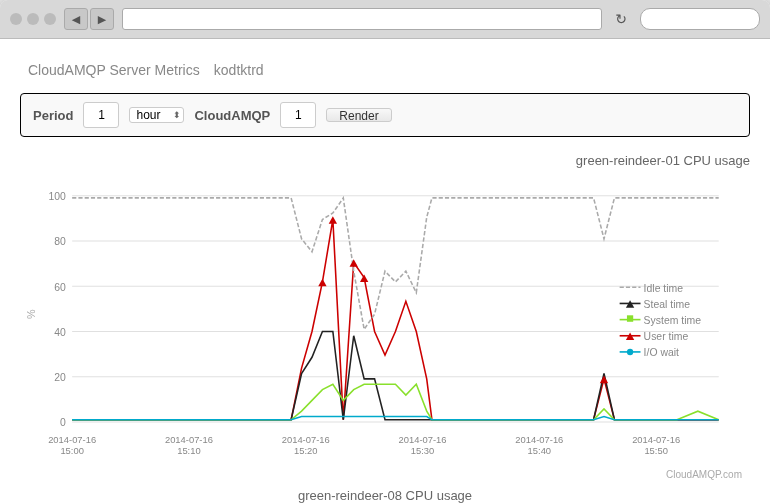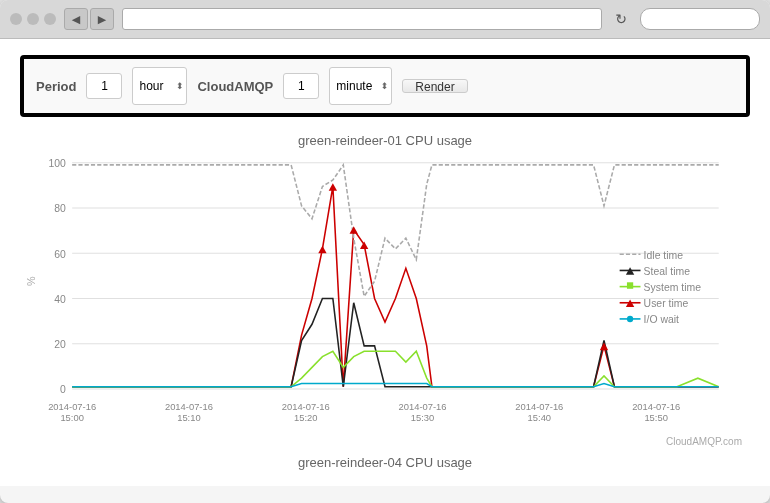--- a/index.html
+++ b/index.html
@@ -81,21 +81,21 @@
       margin-bottom: 12px;
     }
     .page-title span {
       font-size: 14px;
       font-weight: normal;
       color: #888;
       margin-left: 8px;
     }
     .controls-bar {
       background: #f9f9f9;
-      border: 4px solid #000000;
+      border: 1px solid #000000;
       border-radius: 4px;
       padding: 8px 12px;
       display: flex;
       align-items: center;
       gap: 10px;
       margin-bottom: 16px;
     }
     .ctrl-label {
       font-weight: bold;
       color: #555;
@@ -103,21 +103,21 @@
     .ctrl-input {
       width: 36px;
       height: 26px;
       border: 1px solid #ccc;
       border-radius: 3px;
       padding: 0 5px;
       text-align: center;
       font-size: 12px;
     }
     .ctrl-select {
-      height: 38px;
+      height: 16px;
       border: 1px solid #ccc;
       border-radius: 3px;
       padding: 0 18px 0 6px;
       font-size: 12px;
       background: white;
       appearance: none;
       -webkit-appearance: none;
       cursor: pointer;
       position: relative;
     }
@@ -143,24 +143,24 @@
       cursor: pointer;
       font-size: 12px;
       color: #333;
     }
 
     .chart-container {
       position: relative;
       width: 100%;
     }
     .chart-title {
-      text-align: center;
+      text-align: right;
       color: #666;
       font-size: 13px;
-      margin-bottom: 4px;
+      margin-bottom: 17px;
     }
     .chart-area {
       position: relative;
       width: 100%;
       height: 280px;
       margin-bottom: 4px;
     }
     .chart-svg {
       width: 100%;
       height: 100%;
@@ -194,40 +194,37 @@
       <button class="nav-btn">◀</button>
       <button class="nav-btn">▶</button>
     </div>
     <input class="address-bar" type="text" value="" style="">
     <button class="refresh-btn">↻</button>
     <input class="search-box" type="text" style="">
   </div>
 
   <div class="page-content">
 
+    <div class="page-title">
+      <span>CloudAMQP Server Metrics</span>
+      <span>kodtktrd</span>
+    </div>
 
     <div class="controls-bar">
       <span class="ctrl-label">Period</span>
       <input class="ctrl-input" type="text" value="1" style="">
       <div class="select-wrapper">
         <select class="ctrl-select">
           <option>hour</option>
           <option>day</option>
           <option>week</option>
         </select>
       </div>
       <span class="ctrl-label">CloudAMQP</span>
       <input class="ctrl-input" type="text" value="1" style="">
-      <div class="select-wrapper">
-        <select class="ctrl-select">
-          <option>minute</option>
-          <option>hour</option>
-          <option>day</option>
-        </select>
-      </div>
       <button class="render-btn">Render</button>
     </div>
 
     <div class="chart-container">
       <div class="chart-title">green-reindeer-01 CPU usage</div>
       <div class="chart-area">
         <svg class="chart-svg" viewBox="0 0 700 260" preserveAspectRatio="none">
 
           <line x1="50" y1="10" x2="670" y2="10" stroke="#e0e0e0" stroke-width="1"></line>
           <line x1="50" y1="52" x2="670" y2="52" stroke="#e0e0e0" stroke-width="1"></line>
@@ -286,18 +283,18 @@
           <text x="598" y="129" font-size="10" fill="#888">System time</text>
           <line x1="575" y1="140" x2="595" y2="140" stroke="#cc0000" stroke-width="1.5"></line>
           <polygon points="585,137 581,144 589,144" fill="#cc0000"></polygon>
           <text x="598" y="144" font-size="10" fill="#888">User time</text>
           <line x1="575" y1="155" x2="595" y2="155" stroke="#00aacc" stroke-width="1.5"></line>
           <circle cx="585" cy="155" r="3" fill="#00aacc"></circle>
           <text x="598" y="159" font-size="10" fill="#888">I/O wait</text>
         </svg>
       </div>
       <div class="highcharts-credit">CloudAMQP.com</div>
-      <div class="chart2-title">green-reindeer-04 CPU usage</div>
+      <div class="chart2-title">green-reindeer-08 CPU usage</div>
     </div>
 
 
   </div>
 </div>
 
 </body></html>

